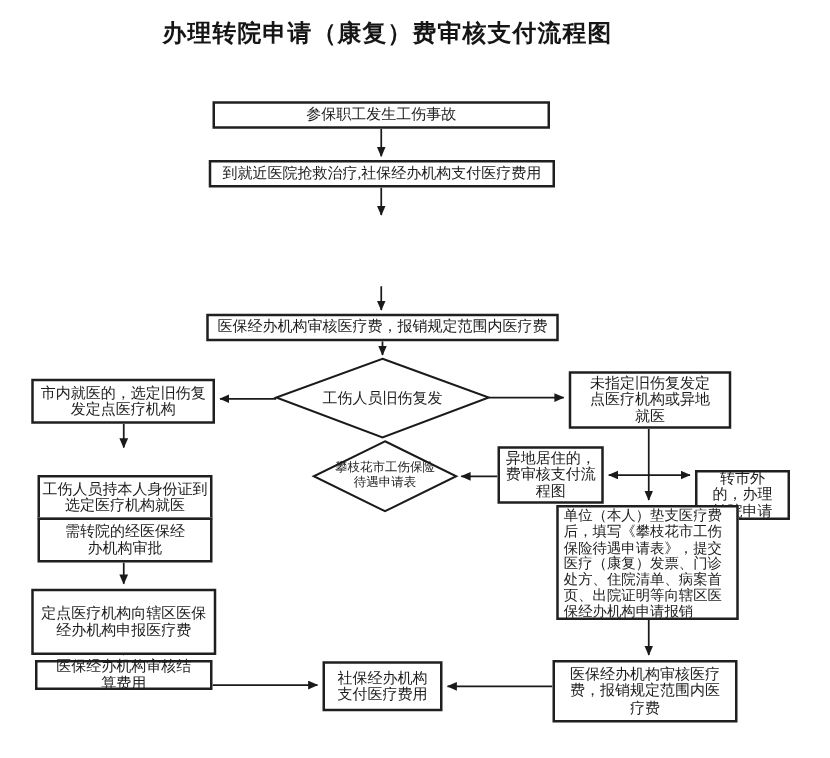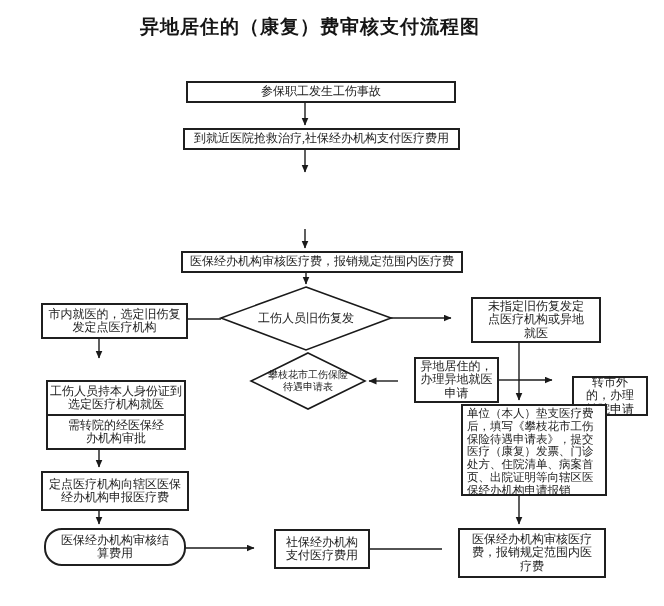--- a/index.html
+++ b/index.html
@@ -9,21 +9,21 @@
     color:#1c1c1c;overflow:hidden;
   }
   #connectors{position:absolute;left:0;top:0;width:664px;height:606px;}
   .title{
     position:absolute;left:0;top:14px;width:620px;text-align:center;
     font-size:19px;font-weight:bold;letter-spacing:1px;color:#151515;
   }
   .node{
     position:absolute;box-sizing:border-box;border:2px solid #1f1f1f;background:#ffffff;
     display:flex;align-items:center;justify-content:center;text-align:center;
-    font-size:12px;line-height:13.5px;margin-left:16px;
+    font-size:12px;line-height:13.5px;
   }
   .dlabel{
     position:absolute;box-sizing:border-box;background:transparent;
     display:flex;align-items:center;justify-content:center;text-align:center;
     font-size:12px;line-height:14px;
   }
   
   .n-start{left:170px;top:81px;width:270px;height:22px;}
   .n-rescue{left:167px;top:128px;width:277px;height:22px;}
   .n-apply{left:167px;top:175px;width:277px;height:54px;text-align:left;align-items:flex-start;padding:1px 3px;line-height:13px;}
@@ -33,22 +33,22 @@
   .d-offsite{left:251px;top:353px;width:114px;height:56px;font-size:10px;line-height:12px;padding:0 14px;}
   
   .n-localselect{left:25px;top:303px;width:147px;height:36px;}
   .n-notdesig{left:455px;top:297px;width:130px;height:46px;padding:0 10px;}
   .n-offres{left:398px;top:357px;width:85px;height:46px;padding:0 4px;}
   .n-transfer{left:556px;top:376px;width:76px;height:40px;padding:0 8px;}
   .n-advance{left:445px;top:404px;width:146px;height:92px;text-align:left;align-items:flex-start;padding:1px 4px;font-size:11.5px;line-height:12.8px;}
   
   .n-idcard{left:30px;top:380px;width:140px;height:36px;}
   .n-frontdesk{left:30px;top:414px;width:140px;height:36px;padding:0 20px;}
-  .n-declare{left:25px;top:471px;width:148px;height:40px;padding:0 4px;}
-  .n-settle{left:28px;top:528px;width:142px;height:38px;padding:0 13px;border-radius:18px;}
+  .n-declare{left:25px;top:471px;width:148px;height:53px;padding:0 4px;}
+  .n-settle{left:28px;top:528px;width:142px;height:24px;padding:0 13px;}
   
   .n-pay{left:258px;top:529px;width:96px;height:40px;padding:0 9px;}
   .n-reimb{left:442px;top:528px;width:148px;height:50px;padding:2px 10px;}
 </style>
 </head>
 <body>
 
 <div id="canvas">
 
   <svg id="connectors" viewBox="0 0 664 606" xmlns="http://www.w3.org/2000/svg">
@@ -78,32 +78,32 @@
       <line x1="519" y1="380" x2="552" y2="380" marker-end="url(#arr)"></line>
       <line x1="398" y1="381" x2="369" y2="381" marker-end="url(#arr)"></line>
       <line x1="519" y1="496" x2="519" y2="524" marker-end="url(#arr)"></line>
       <line x1="442" y1="549" x2="358" y2="549" marker-end="url(#arr)"></line>
 
       <polygon points="306,287 391,318 306,350 221,318" stroke-width="1.6" fill="#ffffff"></polygon>
       <polygon points="308,353 365,381 308,409 251,381" stroke-width="1.6" fill="#ffffff"></polygon>
     </g>
   </svg>
 
-  <div class="title">异地居住的（康复）费审核支付流程图</div>
+  <div class="title">办理转院申请（康复）费审核支付流程图</div>
 
   <div class="node n-start">参保职工发生工伤事故</div>
   <div class="node n-rescue">到就近医院抢救治疗,社保经办机构支付医疗费用</div>
   <div class="node n-review">医保经办机构审核医疗费，报销规定范围内医疗费</div>
 
   <div class="dlabel d-relapse">工伤人员旧伤复发</div>
   <div class="dlabel d-offsite">攀枝花市工伤保险待遇申请表</div>
 
   <div class="node n-localselect">市内就医的，选定旧伤复发定点医疗机构</div>
   <div class="node n-notdesig">未指定旧伤复发定点医疗机构或异地就医</div>
-  <div class="node n-offres">异地居住的，办理异地就医申请</div>
+  <div class="node n-offres">异地居住的，费审核支付流程图</div>
   <div class="node n-transfer">转市外的，办理转院申请</div>
   <div class="node n-advance">单位（本人）垫支医疗费后，填写《攀枝花市工伤保险待遇申请表》，提交医疗（康复）发票、门诊处方、住院清单、病案首页、出院证明等向辖区医保经办机构申请报销</div>
 
   <div class="node n-idcard">工伤人员持本人身份证到选定医疗机构就医</div>
   <div class="node n-frontdesk">需转院的经医保经办机构审批</div>
   <div class="node n-declare">定点医疗机构向辖区医保经办机构申报医疗费</div>
   <div class="node n-settle">医保经办机构审核结算费用</div>
 
   <div class="node n-pay">社保经办机构支付医疗费用</div>
   <div class="node n-reimb">医保经办机构审核医疗费，报销规定范围内医疗费</div>

